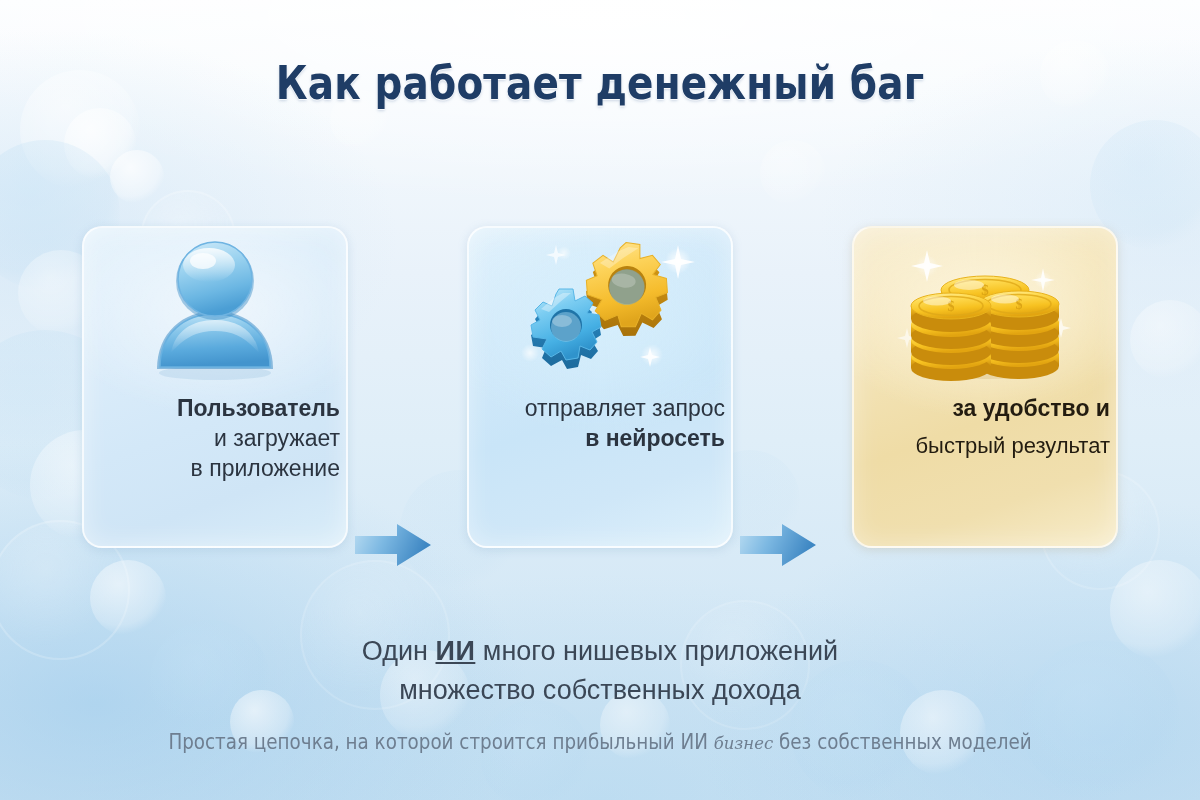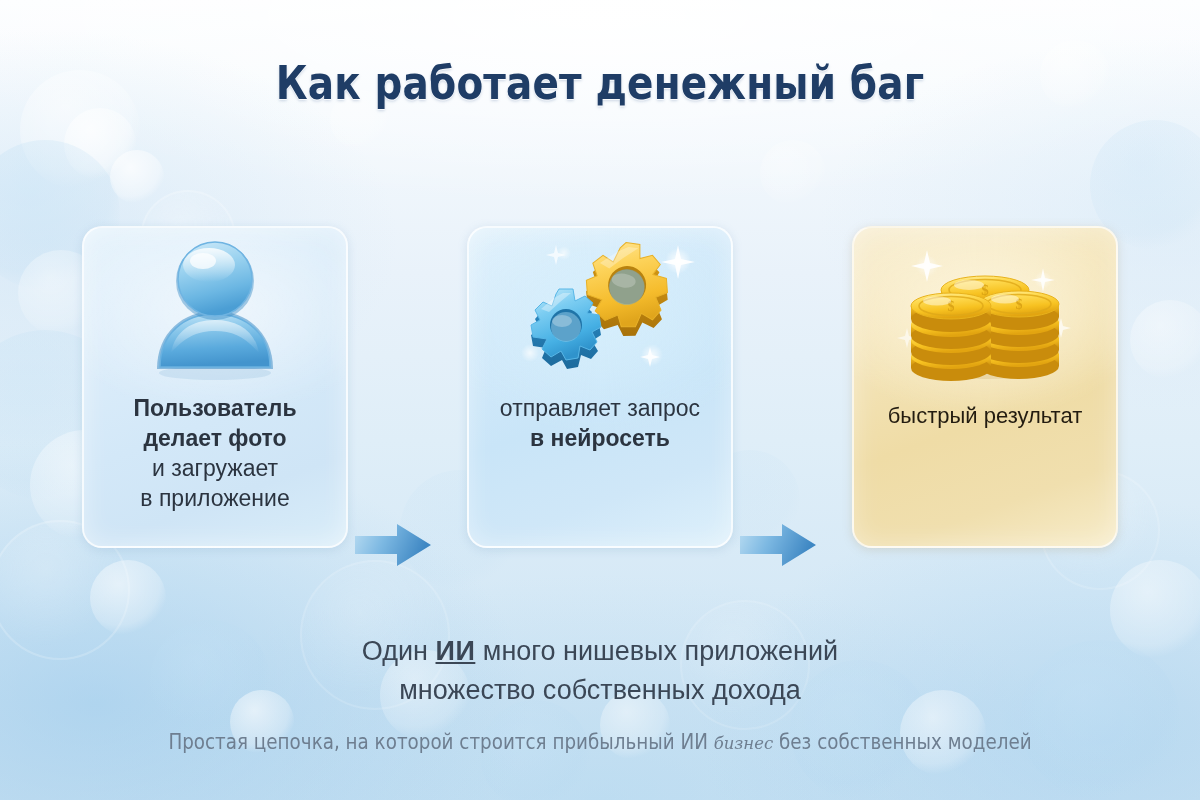--- a/index.html
+++ b/index.html
@@ -80,21 +80,21 @@
   }
   #card1{left:82px;}
   #card2{left:467px;}
   #card3{left:852px;}
 
   .icon-zone{position:relative;height:168px;}
   .icon-wrap{position:absolute;left:0;right:0;top:0;bottom:0;display:flex;align-items:center;justify-content:center;}
 
   .card-text{
     position:absolute;left:6px;right:6px;top:166px;
-    text-align:center;color:#2b3440;line-height:1.30;
+    text-align:right;color:#2b3440;line-height:1.30;
   }
   .card-gold .card-text{color:#231c10;}
   .tline{font-size:23px;font-weight:normal;}
   .tline.b{font-weight:bold;}
   .tline.sm{font-size:22px;margin-top:8px;}
 
   
   .arrow{position:absolute;top:296px;width:76px;height:46px;}
   #arrow1{left:355px;}
   #arrow2{left:740px;}
@@ -192,21 +192,20 @@
 
           <circle cx="80" cy="44" r="39" fill="#3f8ec6" opacity=".45"></circle>
           <circle cx="80" cy="42" r="37" fill="url(#headG)" stroke="#6fb4e2" stroke-width="1.5"></circle>
           <ellipse cx="74" cy="28" rx="26" ry="17" fill="url(#headHi)"></ellipse>
           <ellipse cx="68" cy="24" rx="13" ry="8" fill="#ffffff" opacity=".72"></ellipse>
         </svg>
       </div>
     </div>
     <div class="card-text">
       <div class="tline b">Пользователь</div>
-      <div class="tline b">делает фото</div>
       <div class="tline">и загружает</div>
       <div class="tline">в приложение</div>
     </div>
   </div>
 
   <svg class="arrow" id="arrow1" viewBox="0 0 76 46">
     <defs>
       <linearGradient id="arrG1" x1="0" y1="0" x2="1" y2="0.25">
         <stop offset="0%" stop-color="#b9dcf2"></stop>
         <stop offset="45%" stop-color="#7cb8e2"></stop>
@@ -403,20 +402,21 @@
               <ellipse cx="0" cy="-4" rx="40" ry="13" fill="url(#coinFace)" stroke="#e8b21c" stroke-width="1"></ellipse>
               <ellipse cx="0" cy="-4" rx="32" ry="9.5" fill="none" stroke="#dfa718" stroke-width="1.6" opacity=".8"></ellipse>
               <text x="0" y="1" text-anchor="middle" font-family="'Liberation Serif',serif" font-size="14" font-weight="bold" fill="#d79f12" opacity=".85">$</text>
               <ellipse cx="-14" cy="-9" rx="14" ry="4.5" fill="#ffffff" opacity=".45"></ellipse>
             </g>
           </g>
         </svg>
       </div>
     </div>
     <div class="card-text">
+      <div class="tline b">за удобство и</div>
       <div class="tline sm">быстрый результат</div>
     </div>
   </div>
 </div>
 
 <div class="caption">
   <div>
     <span>Один </span><span class="k">ИИ</span><span>  много нишевых приложений</span>
   </div>
   <div>множество собственных дохода</div>

